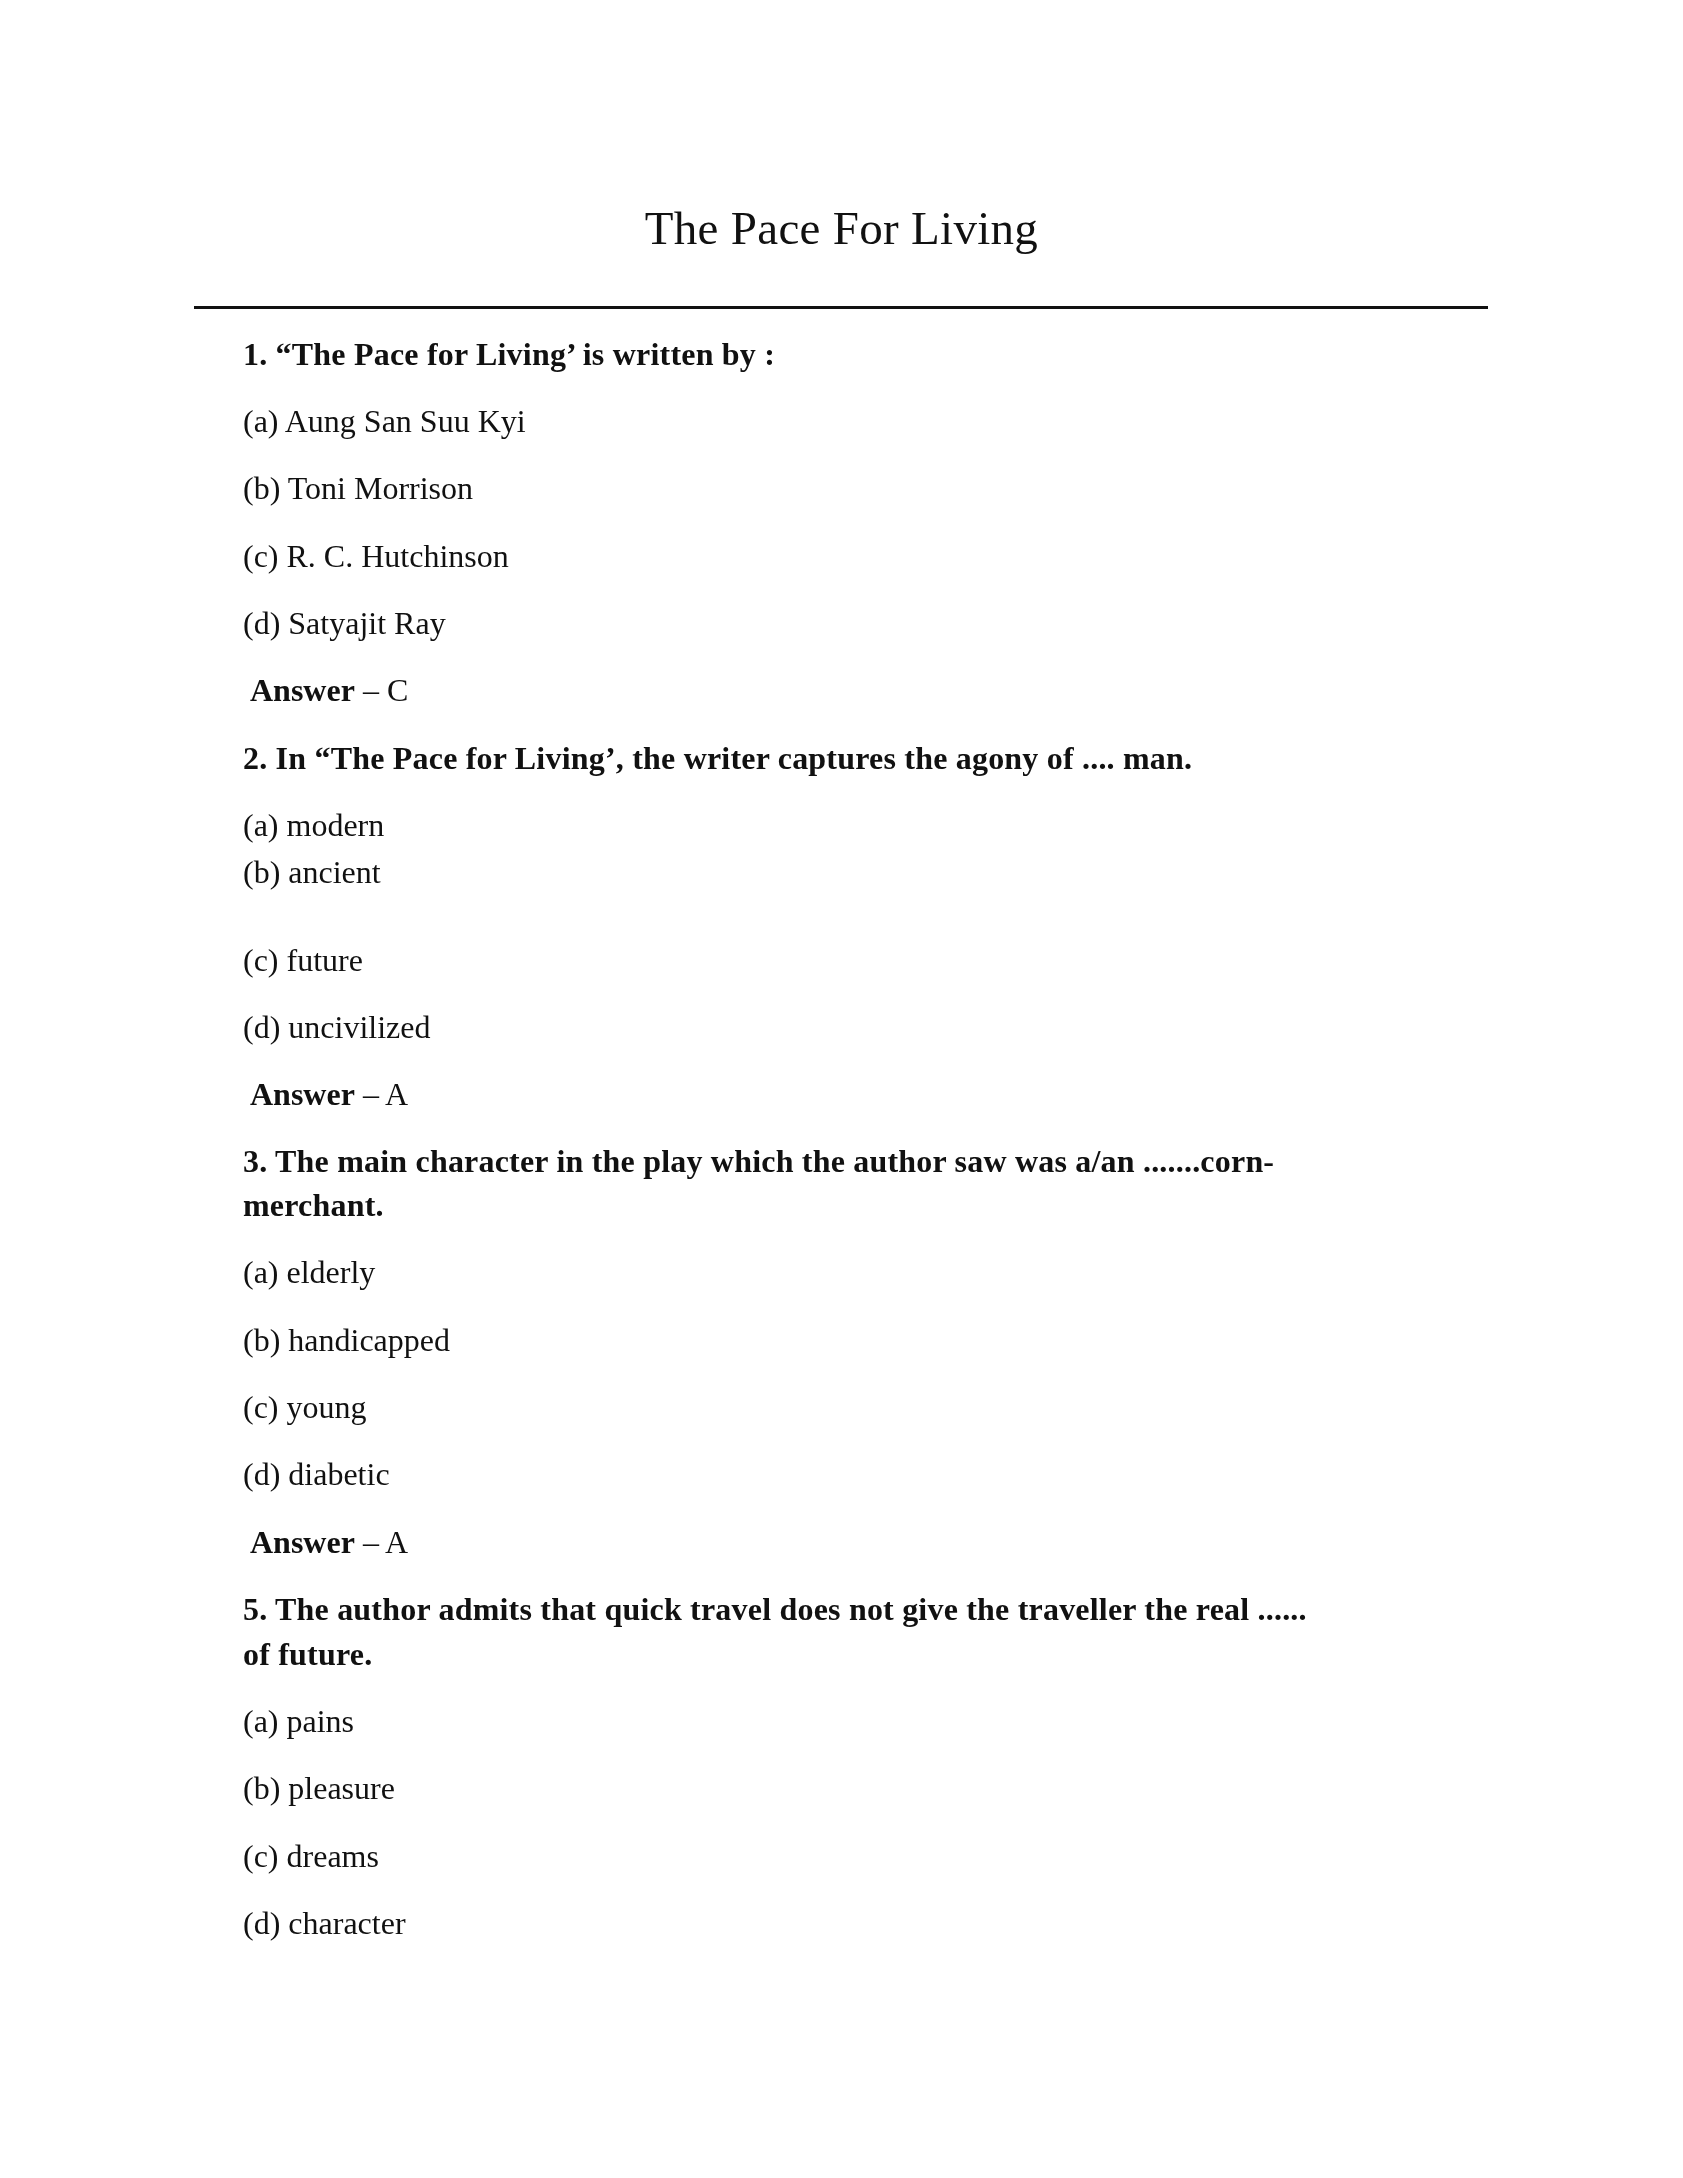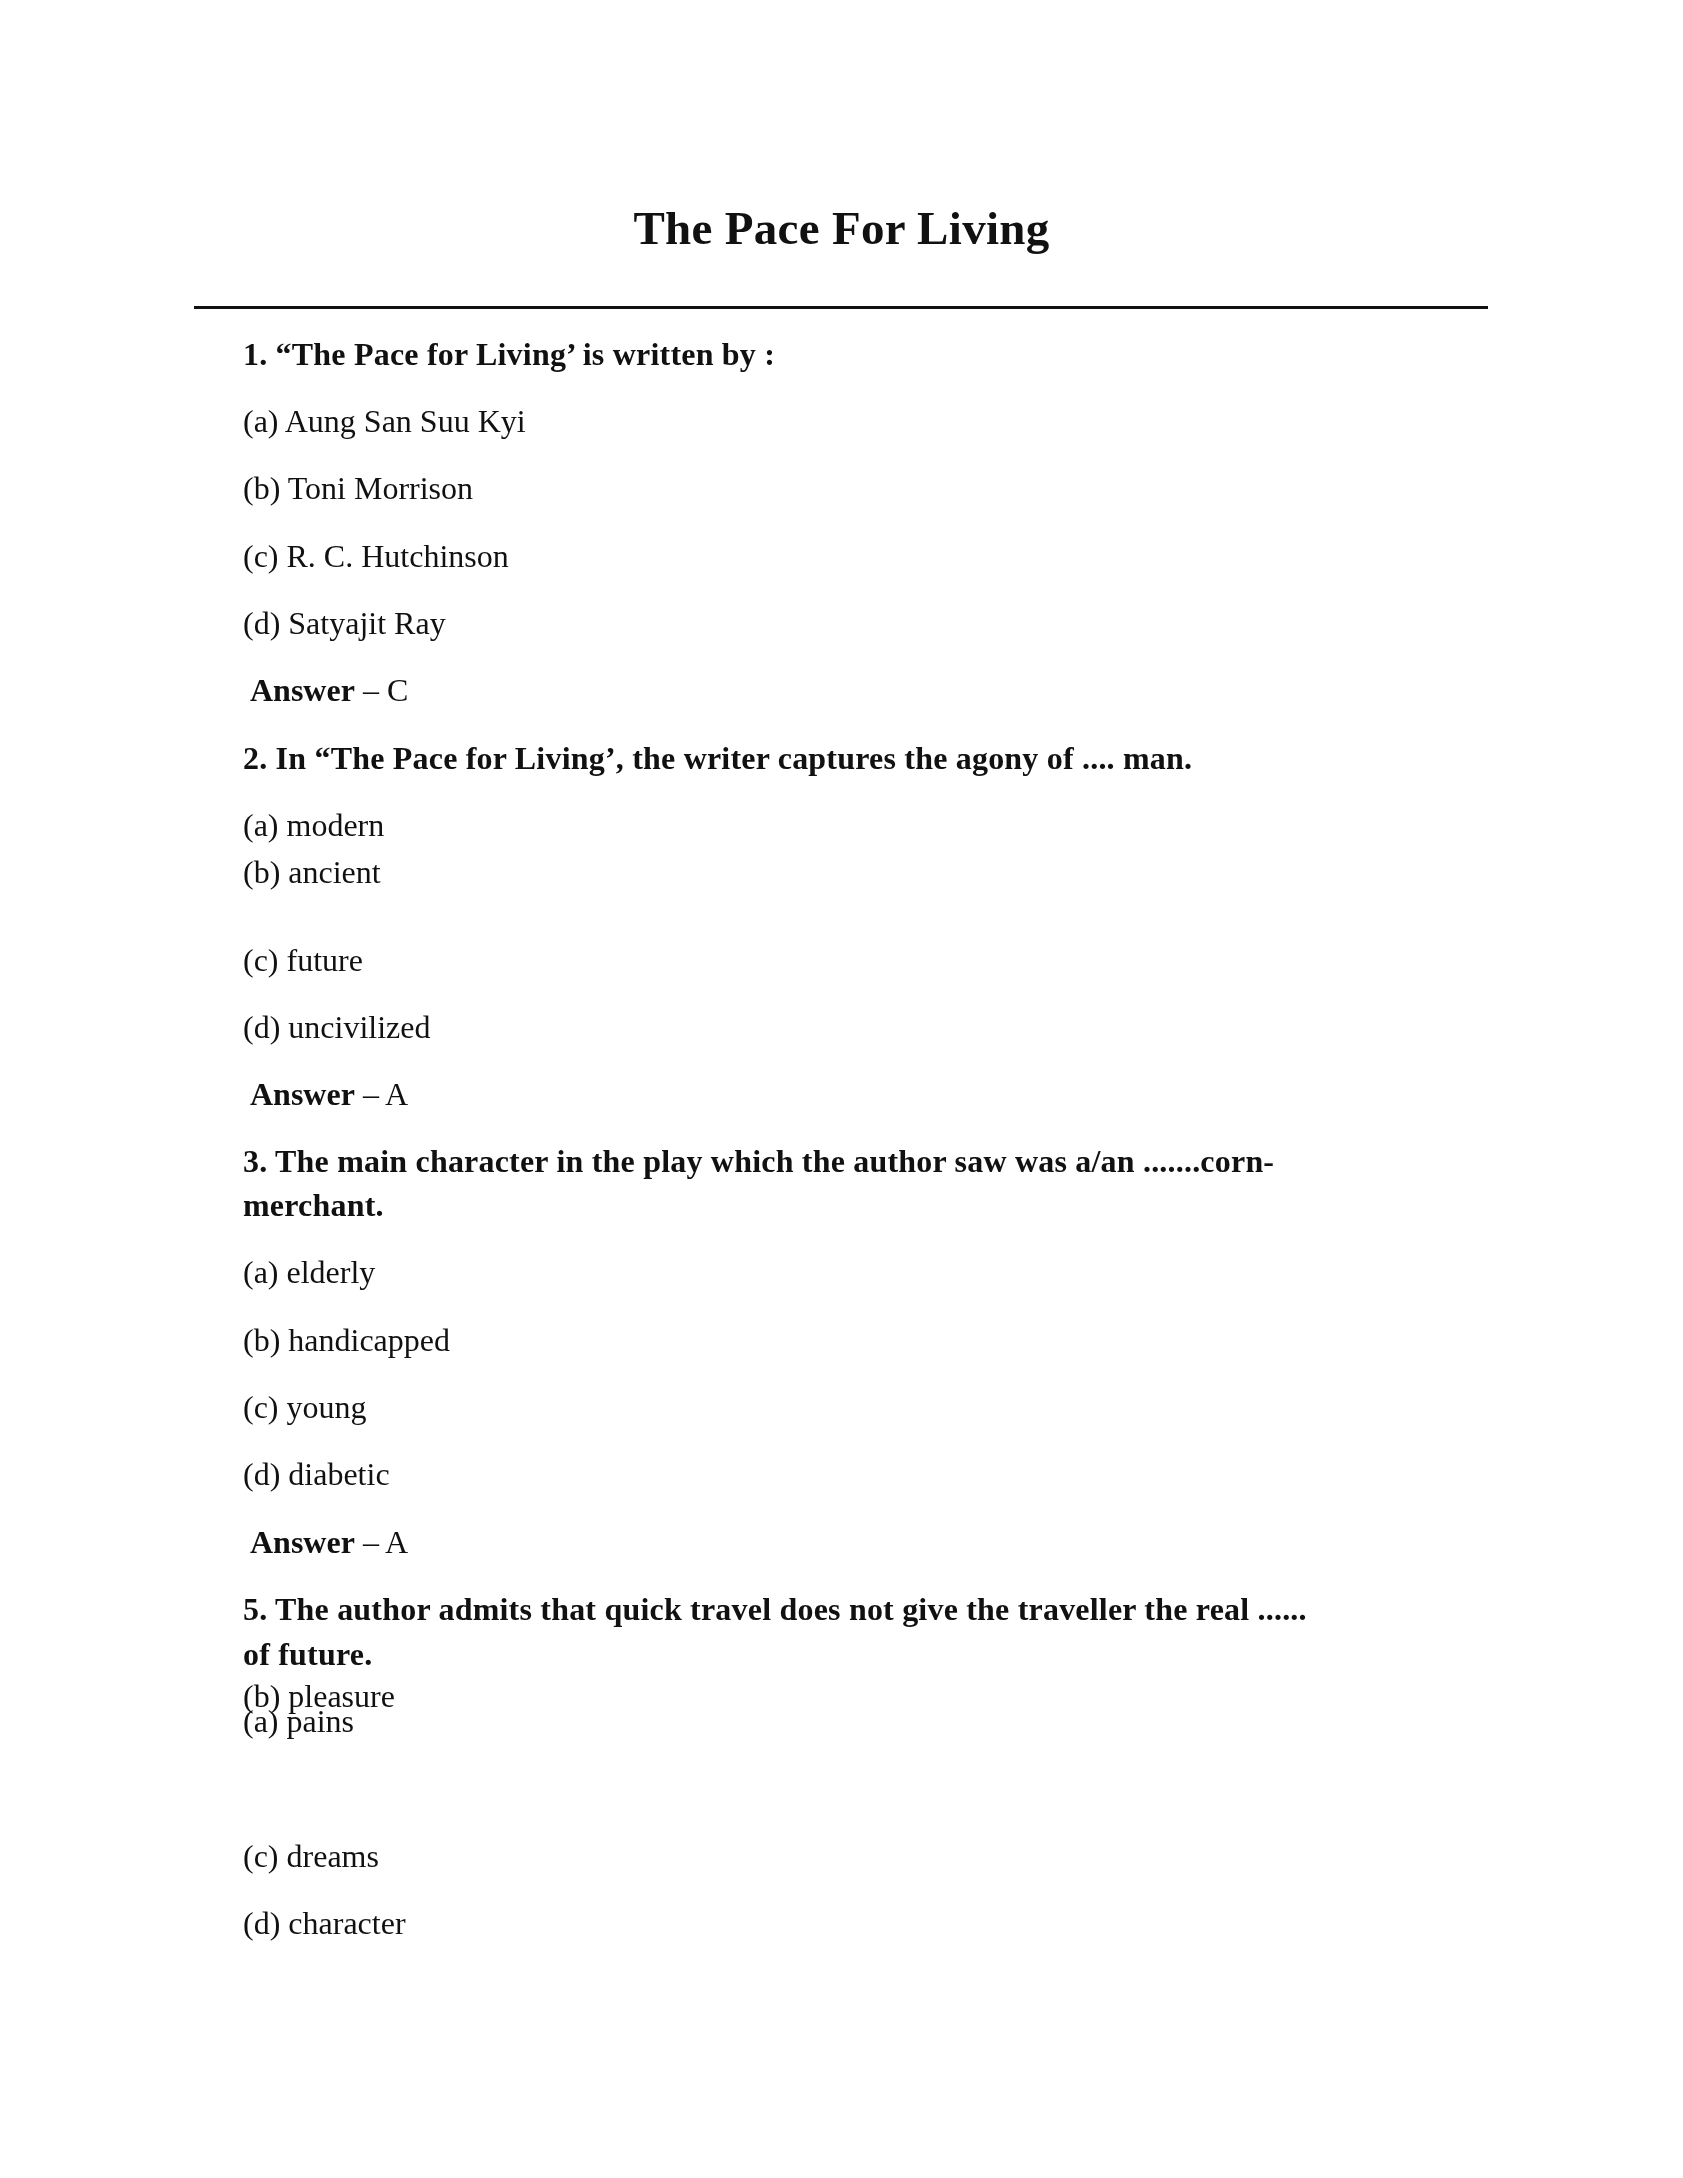--- a/index.html
+++ b/index.html
@@ -1,19 +1,19 @@
 <!DOCTYPE html>
 <html><head>
 <meta charset="utf-8">
 <style>
   html, body { margin: 0; padding: 0; background: #ffffff; }
   body { width: 1683px; height: 2178px; position: relative; overflow: hidden;
          font-family: "Liberation Serif", "DejaVu Serif", serif; color: #111; }
   .title { position: absolute; left: 0; width: 1683px; top: 199px; text-align: center;
-           font-size: 47px; font-weight: bold; line-height: 59px; letter-spacing: 0.3px; }
+           font-size: 47px; font-weight: normal; line-height: 59px; letter-spacing: 0.3px; }
   .rule { position: absolute; left: 194px; top: 306px; width: 1294px; height: 3px; background: #111; }
   .line { position: absolute; left: 199px; white-space: nowrap; line-height: 44px; margin-left: 44px; }
   .q { font-weight: bold; font-size: 32px; letter-spacing: 0.2px; }
   .opt { font-size: 32px; }
   .ans { left: 206px; font-size: 32px; }
   .ans b { font-weight: bold; }
 </style>
 </head>
 <body>
 
@@ -45,17 +45,17 @@
   <div class="line opt" style="top:1318px">(b) handicapped</div>
   <div class="line opt" style="top:1385px">(c) young</div>
   <div class="line opt" style="top:1452px">(d) diabetic</div>
   <div class="line ans" style="top:1520px"><b>Answer</b><span> – A</span></div>
 </div>
 
 <div>
   <div class="line q" style="top:1587px">5. The author admits that quick travel does not give the traveller the real ......</div>
   <div class="line q" style="top:1632px">of future.</div>
   <div class="line opt" style="top:1699px">(a) pains</div>
-  <div class="line opt" style="top:1674px">(b) pleasure</div>
+  <div class="line opt" style="top:1766px">(b) pleasure</div>
   <div class="line opt" style="top:1834px">(c) dreams</div>
   <div class="line opt" style="top:1901px">(d) character</div>
 </div>
 
 
 </body></html>

